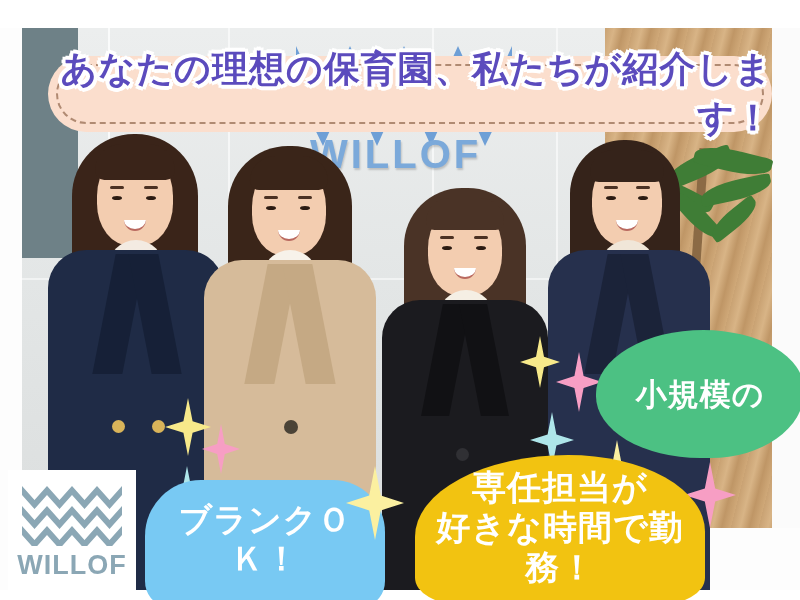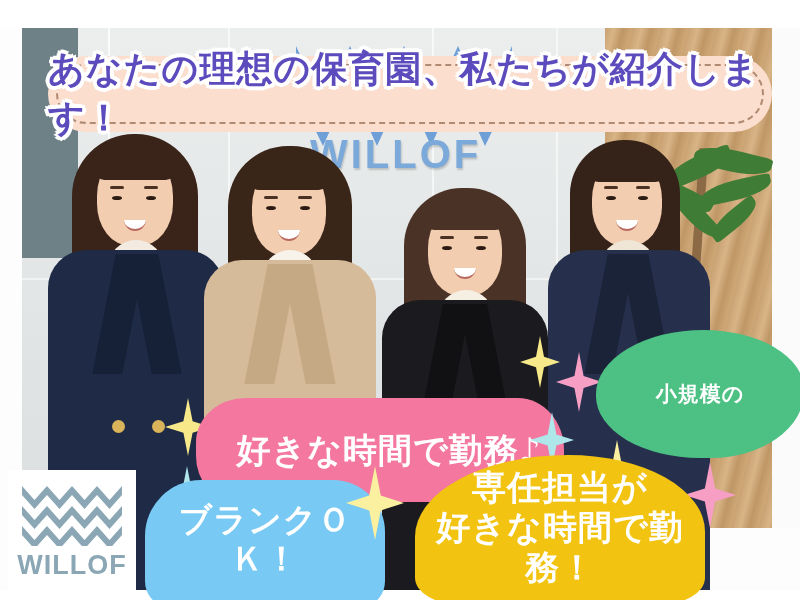--- a/index.html
+++ b/index.html
@@ -54,37 +54,37 @@
   .blob{position:absolute;display:flex;align-items:center;justify-content:center;text-align:center;}
   .blob span{color:#ffffff;font-weight:700;line-height:1.18;
      font-family:"DejaVu Sans","Liberation Sans",sans-serif;letter-spacing:1px;}
 
   #blob-pink{left:196px;top:398px;width:368px;height:104px;background:#f3779f;
      border-radius:50px 46px 56px 40px/44px 52px 40px 46px;}
   #blob-pink span{font-size:34px;padding-left:18px;}
 
   #blob-green{left:596px;top:330px;width:208px;height:128px;background:#4cc183;
      border-radius:60% 56% 52% 58%/58% 54% 60% 56%;}
-  #blob-green span{font-size:21px;}
+  #blob-green span{font-size:31px;}
 
   #blob-blue{left:145px;top:480px;width:240px;height:125px;background:#78c9f3;
      border-radius:56px 52px 20px 20px/56px 52px 24px 24px;}
   #blob-blue span{font-size:33px;padding-bottom:6px;}
 
   #blob-yellow{left:415px;top:455px;width:290px;height:150px;background:#f2c311;
      border-radius:58% 52% 18% 18%/60% 56% 20% 20%;}
   #blob-yellow span{font-size:34px;padding-bottom:6px;}
 
   
   .spark{position:absolute;
     clip-path:polygon(50% 0%,60% 40%,100% 50%,60% 60%,50% 100%,40% 60%,0% 50%,40% 40%);}
 
   
   #banner{position:absolute;left:48px;top:56px;width:724px;height:76px;
-    background:#fbdecd;border-radius:38px;}
+    background:#fbdecd;border-radius:38px;text-align:right;}
   #banner .dash{position:absolute;left:8px;top:8px;right:8px;bottom:8px;
     border:2px dashed #b08a72;border-radius:32px;}
   #banner .txt{position:absolute;left:0;top:0;width:100%;height:100%;
     display:flex;align-items:center;justify-content:center;
     color:#5b4bbd;font-size:36px;font-weight:700;letter-spacing:1px;
     font-family:"DejaVu Sans","Liberation Sans",sans-serif;
     text-shadow:
       -3px 0 #fff,3px 0 #fff,0 -3px #fff,0 3px #fff,
       -3px -3px #fff,3px -3px #fff,-3px 3px #fff,3px 3px #fff,
       -4px 0 #fff,4px 0 #fff,0 -4px #fff,0 4px #fff;}
@@ -206,23 +206,20 @@
   <div class="spark" style="left:556px;top:352px;width:46px;height:60px;background:#f79ec4;"></div>
   <div class="spark" style="left:165px;top:398px;width:46px;height:58px;background:#f7e98a;"></div>
   <div class="spark" style="left:202px;top:424px;width:38px;height:50px;background:#f79ec4;"></div>
 
   <div class="blob" id="blob-green">
     <span>
       <b>小規模の</b><br>
     </span>
   </div>
 
-  <div class="blob" id="blob-pink">
-    <span>好きな時間で勤務♪</span>
-  </div>
 
   <div class="spark" style="left:166px;top:466px;width:42px;height:54px;background:#aee6ea;"></div>
   <div class="spark" style="left:530px;top:412px;width:44px;height:56px;background:#aee6ea;"></div>
   <div class="spark" style="left:596px;top:440px;width:42px;height:54px;background:#fbf0a0;"></div>
   <div class="spark" style="left:684px;top:462px;width:52px;height:66px;background:#f79ec4;"></div>
 
   <div class="blob" id="blob-blue">
     <span>ブランクＯＫ！</span>
   </div>
 

